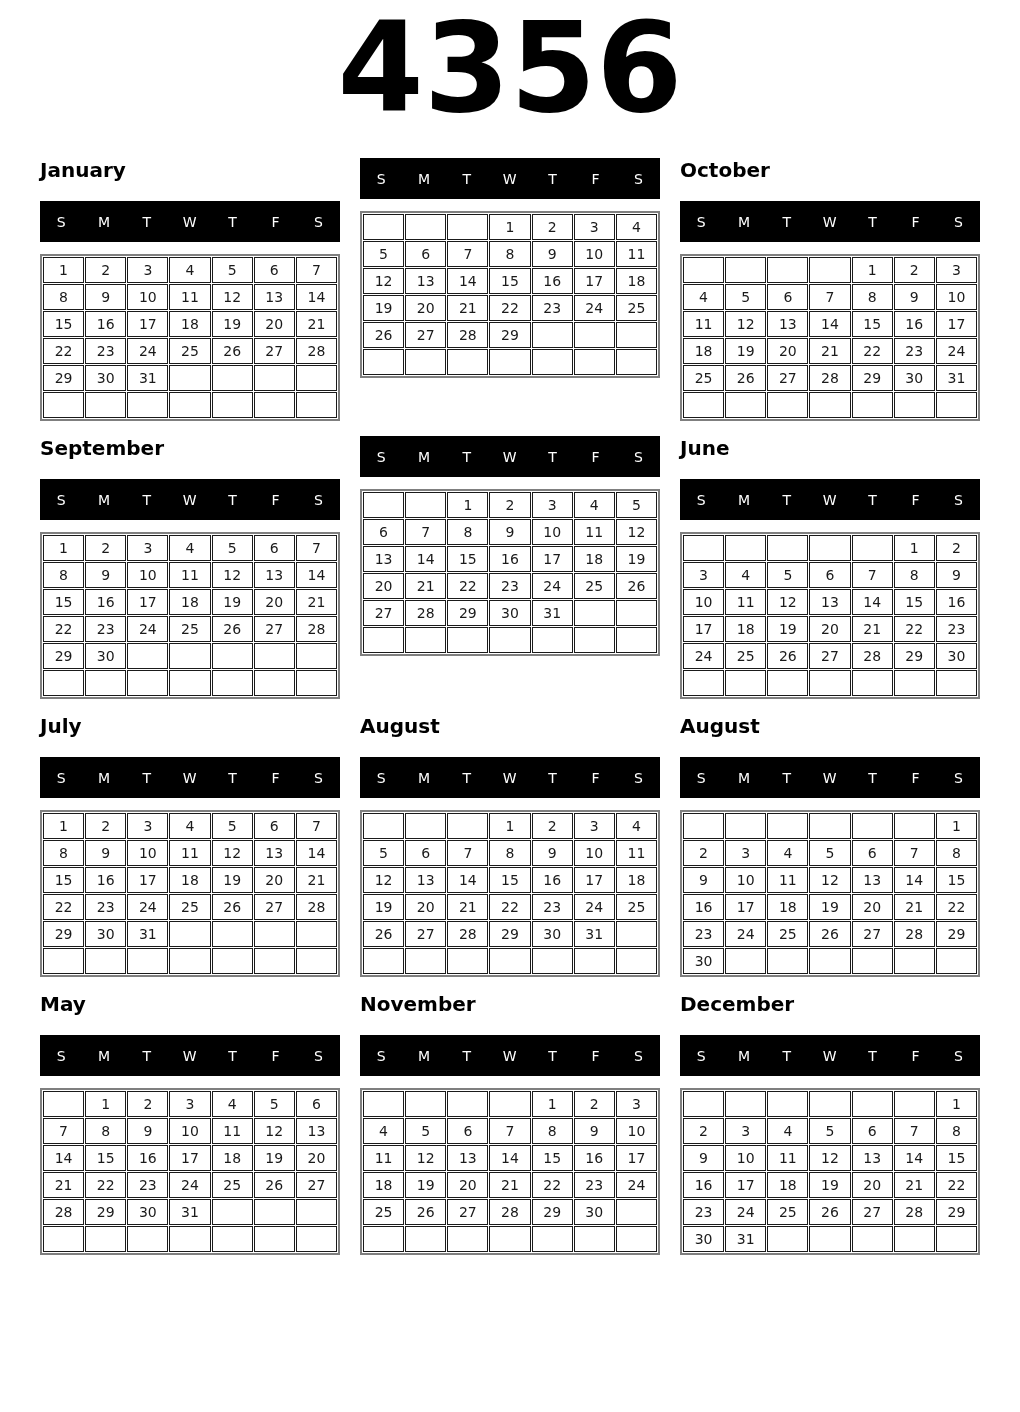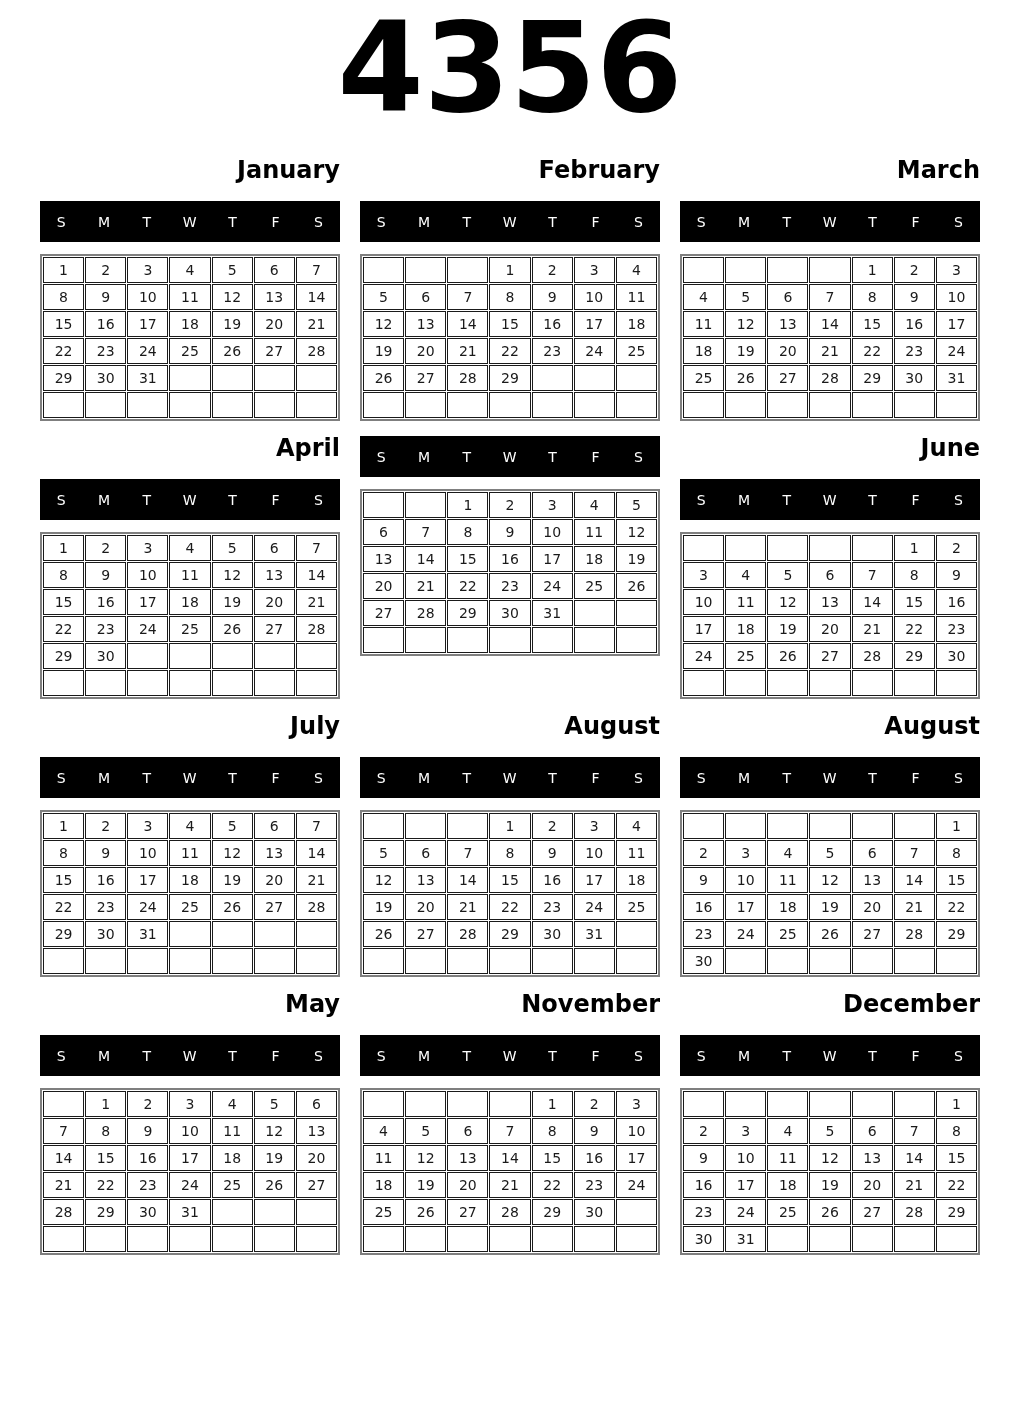--- a/index.html
+++ b/index.html
@@ -37,23 +37,23 @@
     width: 940px;
     margin: 0 auto;
     display: grid;
     grid-template-columns: repeat(3, 300px);
     column-gap: 20px;
     row-gap: 15px;
   }
   .month { width: 300px; }
   .month-name {
     margin: 0 0 19px 0;
-    font-size: 24px;
+    font-size: 20px;
     line-height: 24px;
-    text-align: right;
+    text-align: left;
     font-weight: bold;
     color: #000;
   }
   .weekday-bar {
     height: 41px;
     background: var(--weekday-bar-bg);
     color: var(--weekday-bar-fg);
     display: grid;
     grid-template-columns: repeat(7, 1fr);
     align-items: center;
@@ -140,78 +140,77 @@
           <div class="day-cell"></div>
           <div class="day-cell"></div>
           <div class="day-cell"></div>
           <div class="day-cell"></div>
           <div class="day-cell"></div>
           <div class="day-cell"></div>
         </div>
   </section>
 
   <section class="month">
-    <h2 class="month-name">February</h2>
-    <div class="weekday-bar">
-          <span class="weekday">S</span>
-          <span class="weekday">M</span>
-          <span class="weekday">T</span>
-          <span class="weekday">W</span>
-          <span class="weekday">T</span>
-          <span class="weekday">F</span>
-          <span class="weekday">S</span>
-        </div>
-    <div class="day-grid">
-          <div class="day-cell"></div>
-          <div class="day-cell"></div>
-          <div class="day-cell"></div>
-          <div class="day-cell">1</div>
-          <div class="day-cell">2</div>
-          <div class="day-cell">3</div>
-          <div class="day-cell">4</div>
-          <div class="day-cell">5</div>
-          <div class="day-cell">6</div>
-          <div class="day-cell">7</div>
-          <div class="day-cell">8</div>
-          <div class="day-cell">9</div>
-          <div class="day-cell">10</div>
-          <div class="day-cell">11</div>
-          <div class="day-cell">12</div>
-          <div class="day-cell">13</div>
-          <div class="day-cell">14</div>
-          <div class="day-cell">15</div>
-          <div class="day-cell">16</div>
-          <div class="day-cell">17</div>
-          <div class="day-cell">18</div>
-          <div class="day-cell">19</div>
-          <div class="day-cell">20</div>
-          <div class="day-cell">21</div>
-          <div class="day-cell">22</div>
-          <div class="day-cell">23</div>
-          <div class="day-cell">24</div>
-          <div class="day-cell">25</div>
-          <div class="day-cell">26</div>
-          <div class="day-cell">27</div>
-          <div class="day-cell">28</div>
-          <div class="day-cell">29</div>
-          <div class="day-cell"></div>
-          <div class="day-cell"></div>
-          <div class="day-cell"></div>
-          <div class="day-cell"></div>
-          <div class="day-cell"></div>
-          <div class="day-cell"></div>
-          <div class="day-cell"></div>
-          <div class="day-cell"></div>
-          <div class="day-cell"></div>
-          <div class="day-cell"></div>
-        </div>
-  </section>
-
-  <section class="month">
-    <h2 class="month-name">March</h2>
+    <div class="weekday-bar">
+          <span class="weekday">S</span>
+          <span class="weekday">M</span>
+          <span class="weekday">T</span>
+          <span class="weekday">W</span>
+          <span class="weekday">T</span>
+          <span class="weekday">F</span>
+          <span class="weekday">S</span>
+        </div>
+    <div class="day-grid">
+          <div class="day-cell"></div>
+          <div class="day-cell"></div>
+          <div class="day-cell"></div>
+          <div class="day-cell">1</div>
+          <div class="day-cell">2</div>
+          <div class="day-cell">3</div>
+          <div class="day-cell">4</div>
+          <div class="day-cell">5</div>
+          <div class="day-cell">6</div>
+          <div class="day-cell">7</div>
+          <div class="day-cell">8</div>
+          <div class="day-cell">9</div>
+          <div class="day-cell">10</div>
+          <div class="day-cell">11</div>
+          <div class="day-cell">12</div>
+          <div class="day-cell">13</div>
+          <div class="day-cell">14</div>
+          <div class="day-cell">15</div>
+          <div class="day-cell">16</div>
+          <div class="day-cell">17</div>
+          <div class="day-cell">18</div>
+          <div class="day-cell">19</div>
+          <div class="day-cell">20</div>
+          <div class="day-cell">21</div>
+          <div class="day-cell">22</div>
+          <div class="day-cell">23</div>
+          <div class="day-cell">24</div>
+          <div class="day-cell">25</div>
+          <div class="day-cell">26</div>
+          <div class="day-cell">27</div>
+          <div class="day-cell">28</div>
+          <div class="day-cell">29</div>
+          <div class="day-cell"></div>
+          <div class="day-cell"></div>
+          <div class="day-cell"></div>
+          <div class="day-cell"></div>
+          <div class="day-cell"></div>
+          <div class="day-cell"></div>
+          <div class="day-cell"></div>
+          <div class="day-cell"></div>
+          <div class="day-cell"></div>
+          <div class="day-cell"></div>
+        </div>
+  </section>
+
+  <section class="month">
+    <h2 class="month-name">October</h2>
     <div class="weekday-bar">
           <span class="weekday">S</span>
           <span class="weekday">M</span>
           <span class="weekday">T</span>
           <span class="weekday">W</span>
           <span class="weekday">T</span>
           <span class="weekday">F</span>
           <span class="weekday">S</span>
         </div>
     <div class="day-grid">
@@ -254,21 +253,21 @@
           <div class="day-cell"></div>
           <div class="day-cell"></div>
           <div class="day-cell"></div>
           <div class="day-cell"></div>
           <div class="day-cell"></div>
           <div class="day-cell"></div>
         </div>
   </section>
 
   <section class="month">
-    <h2 class="month-name">April</h2>
+    <h2 class="month-name">September</h2>
     <div class="weekday-bar">
           <span class="weekday">S</span>
           <span class="weekday">M</span>
           <span class="weekday">T</span>
           <span class="weekday">W</span>
           <span class="weekday">T</span>
           <span class="weekday">F</span>
           <span class="weekday">S</span>
         </div>
     <div class="day-grid">

